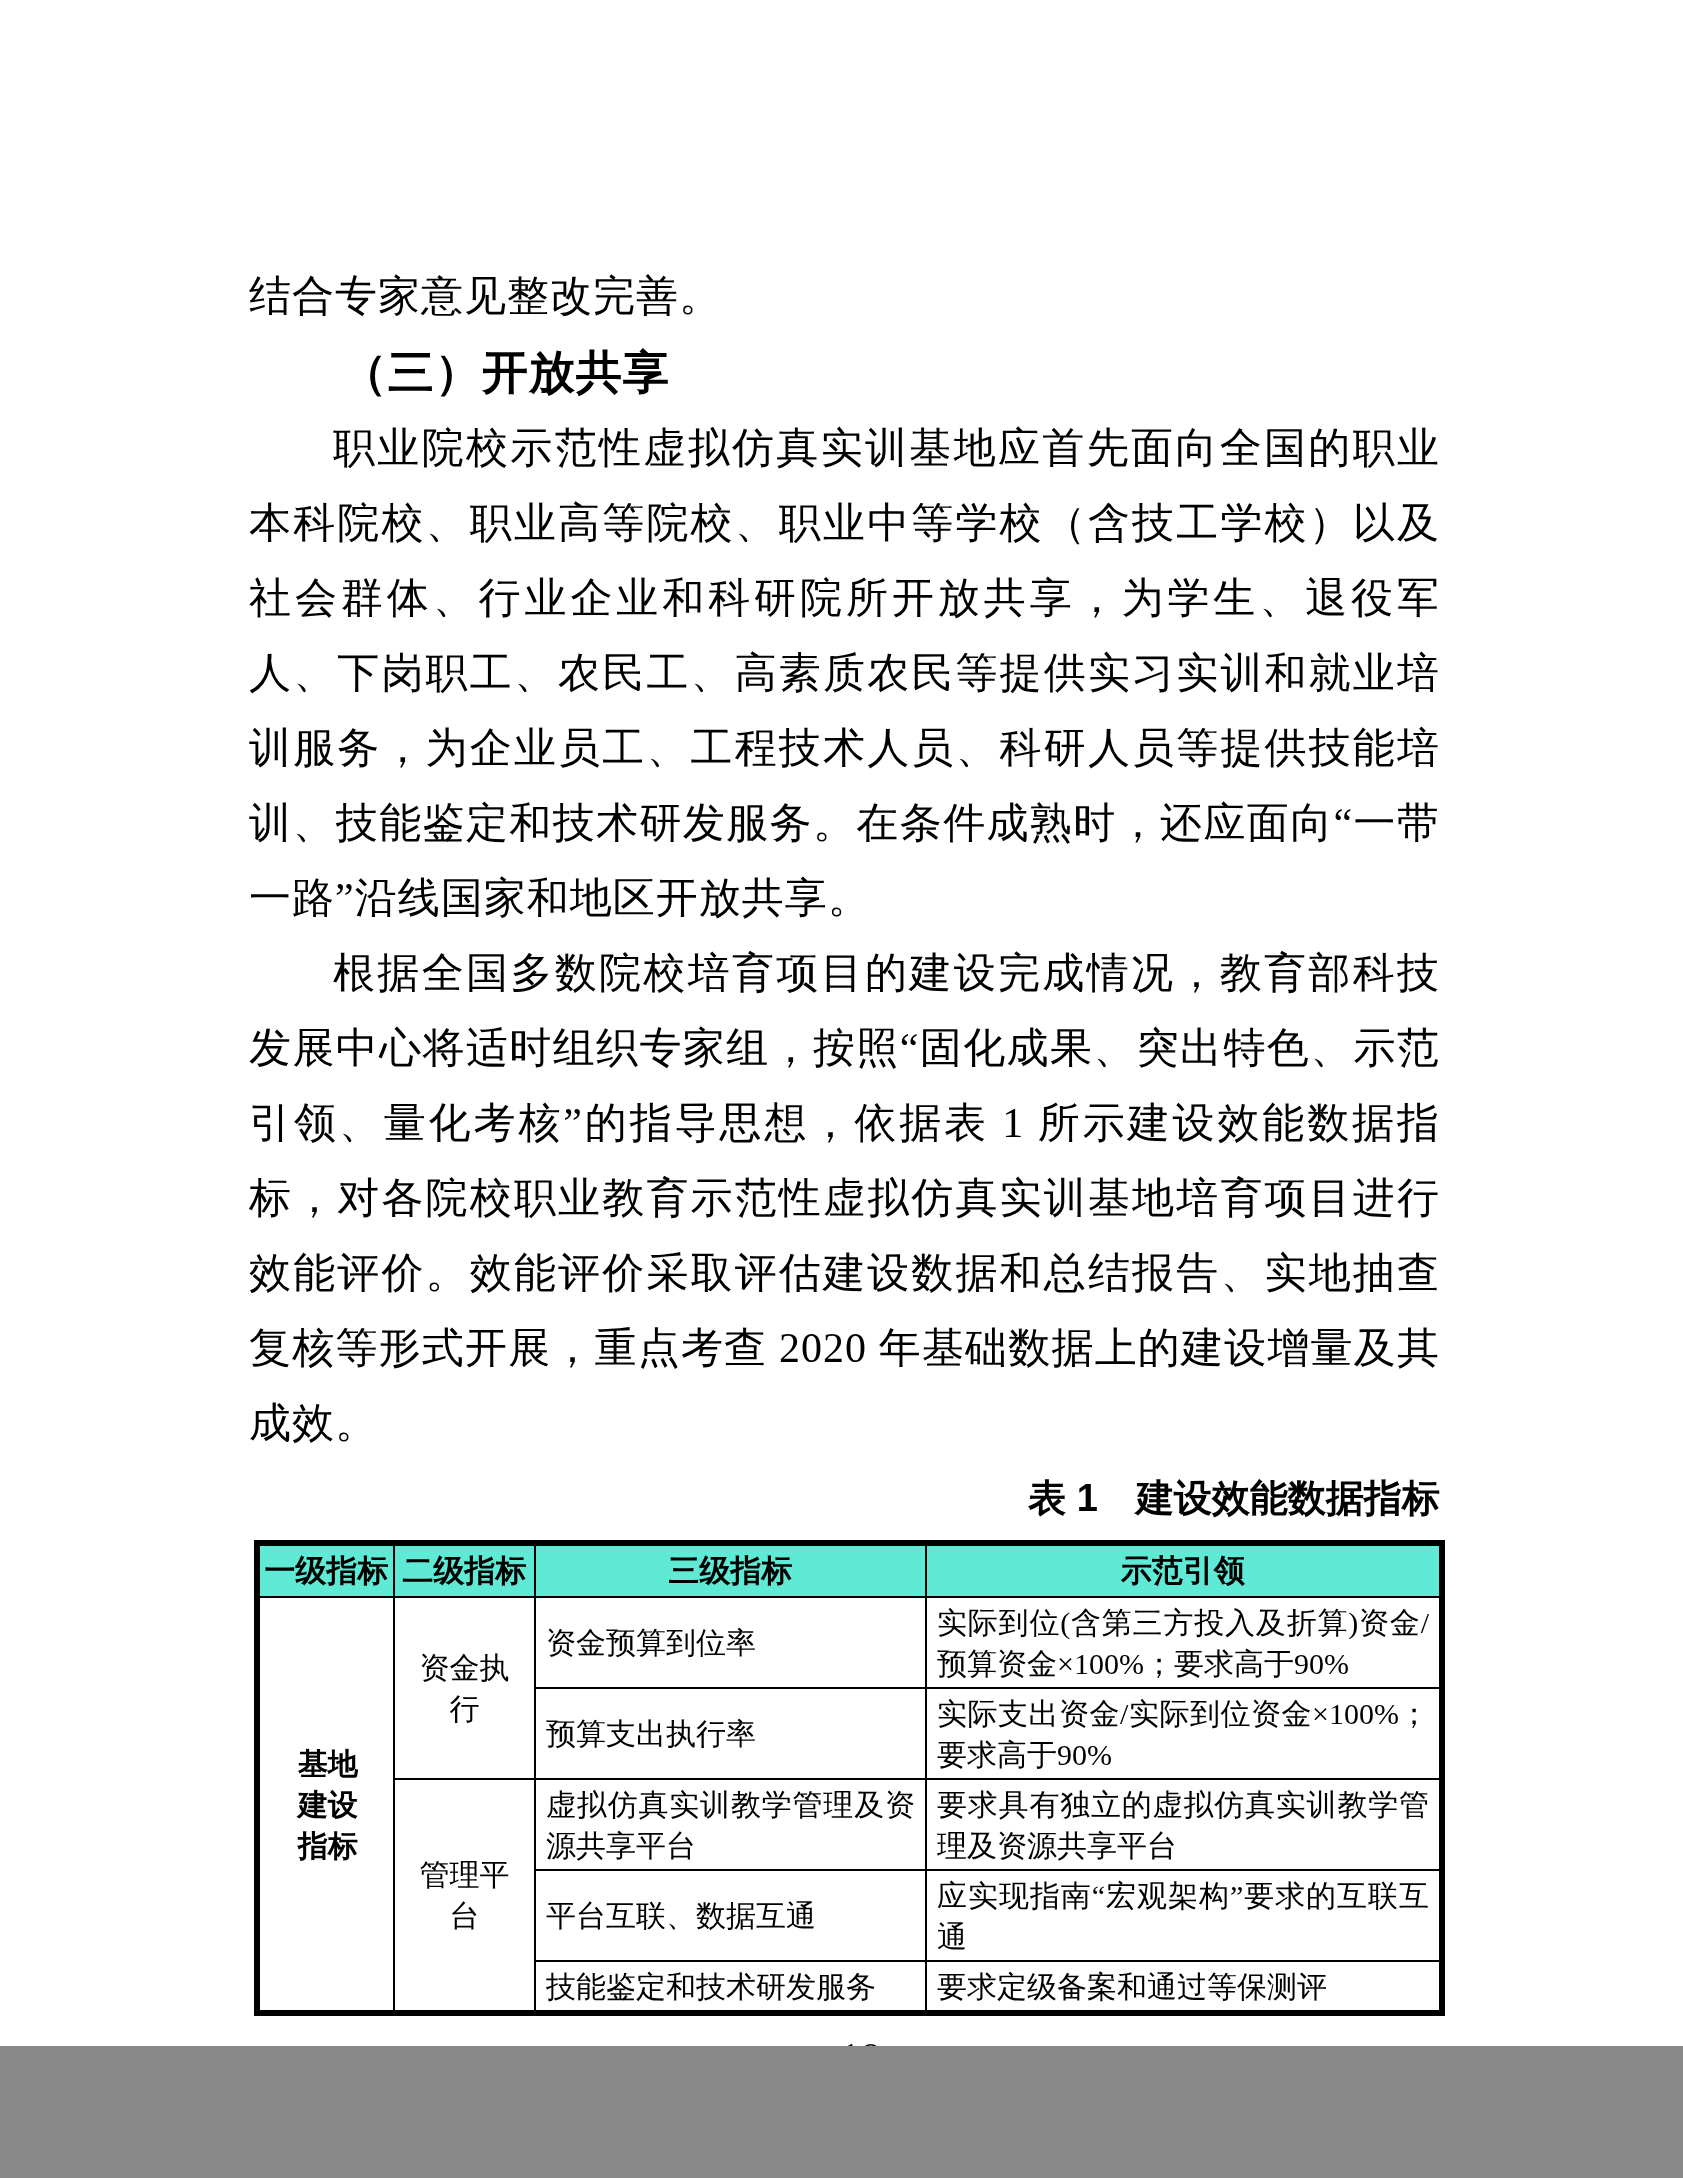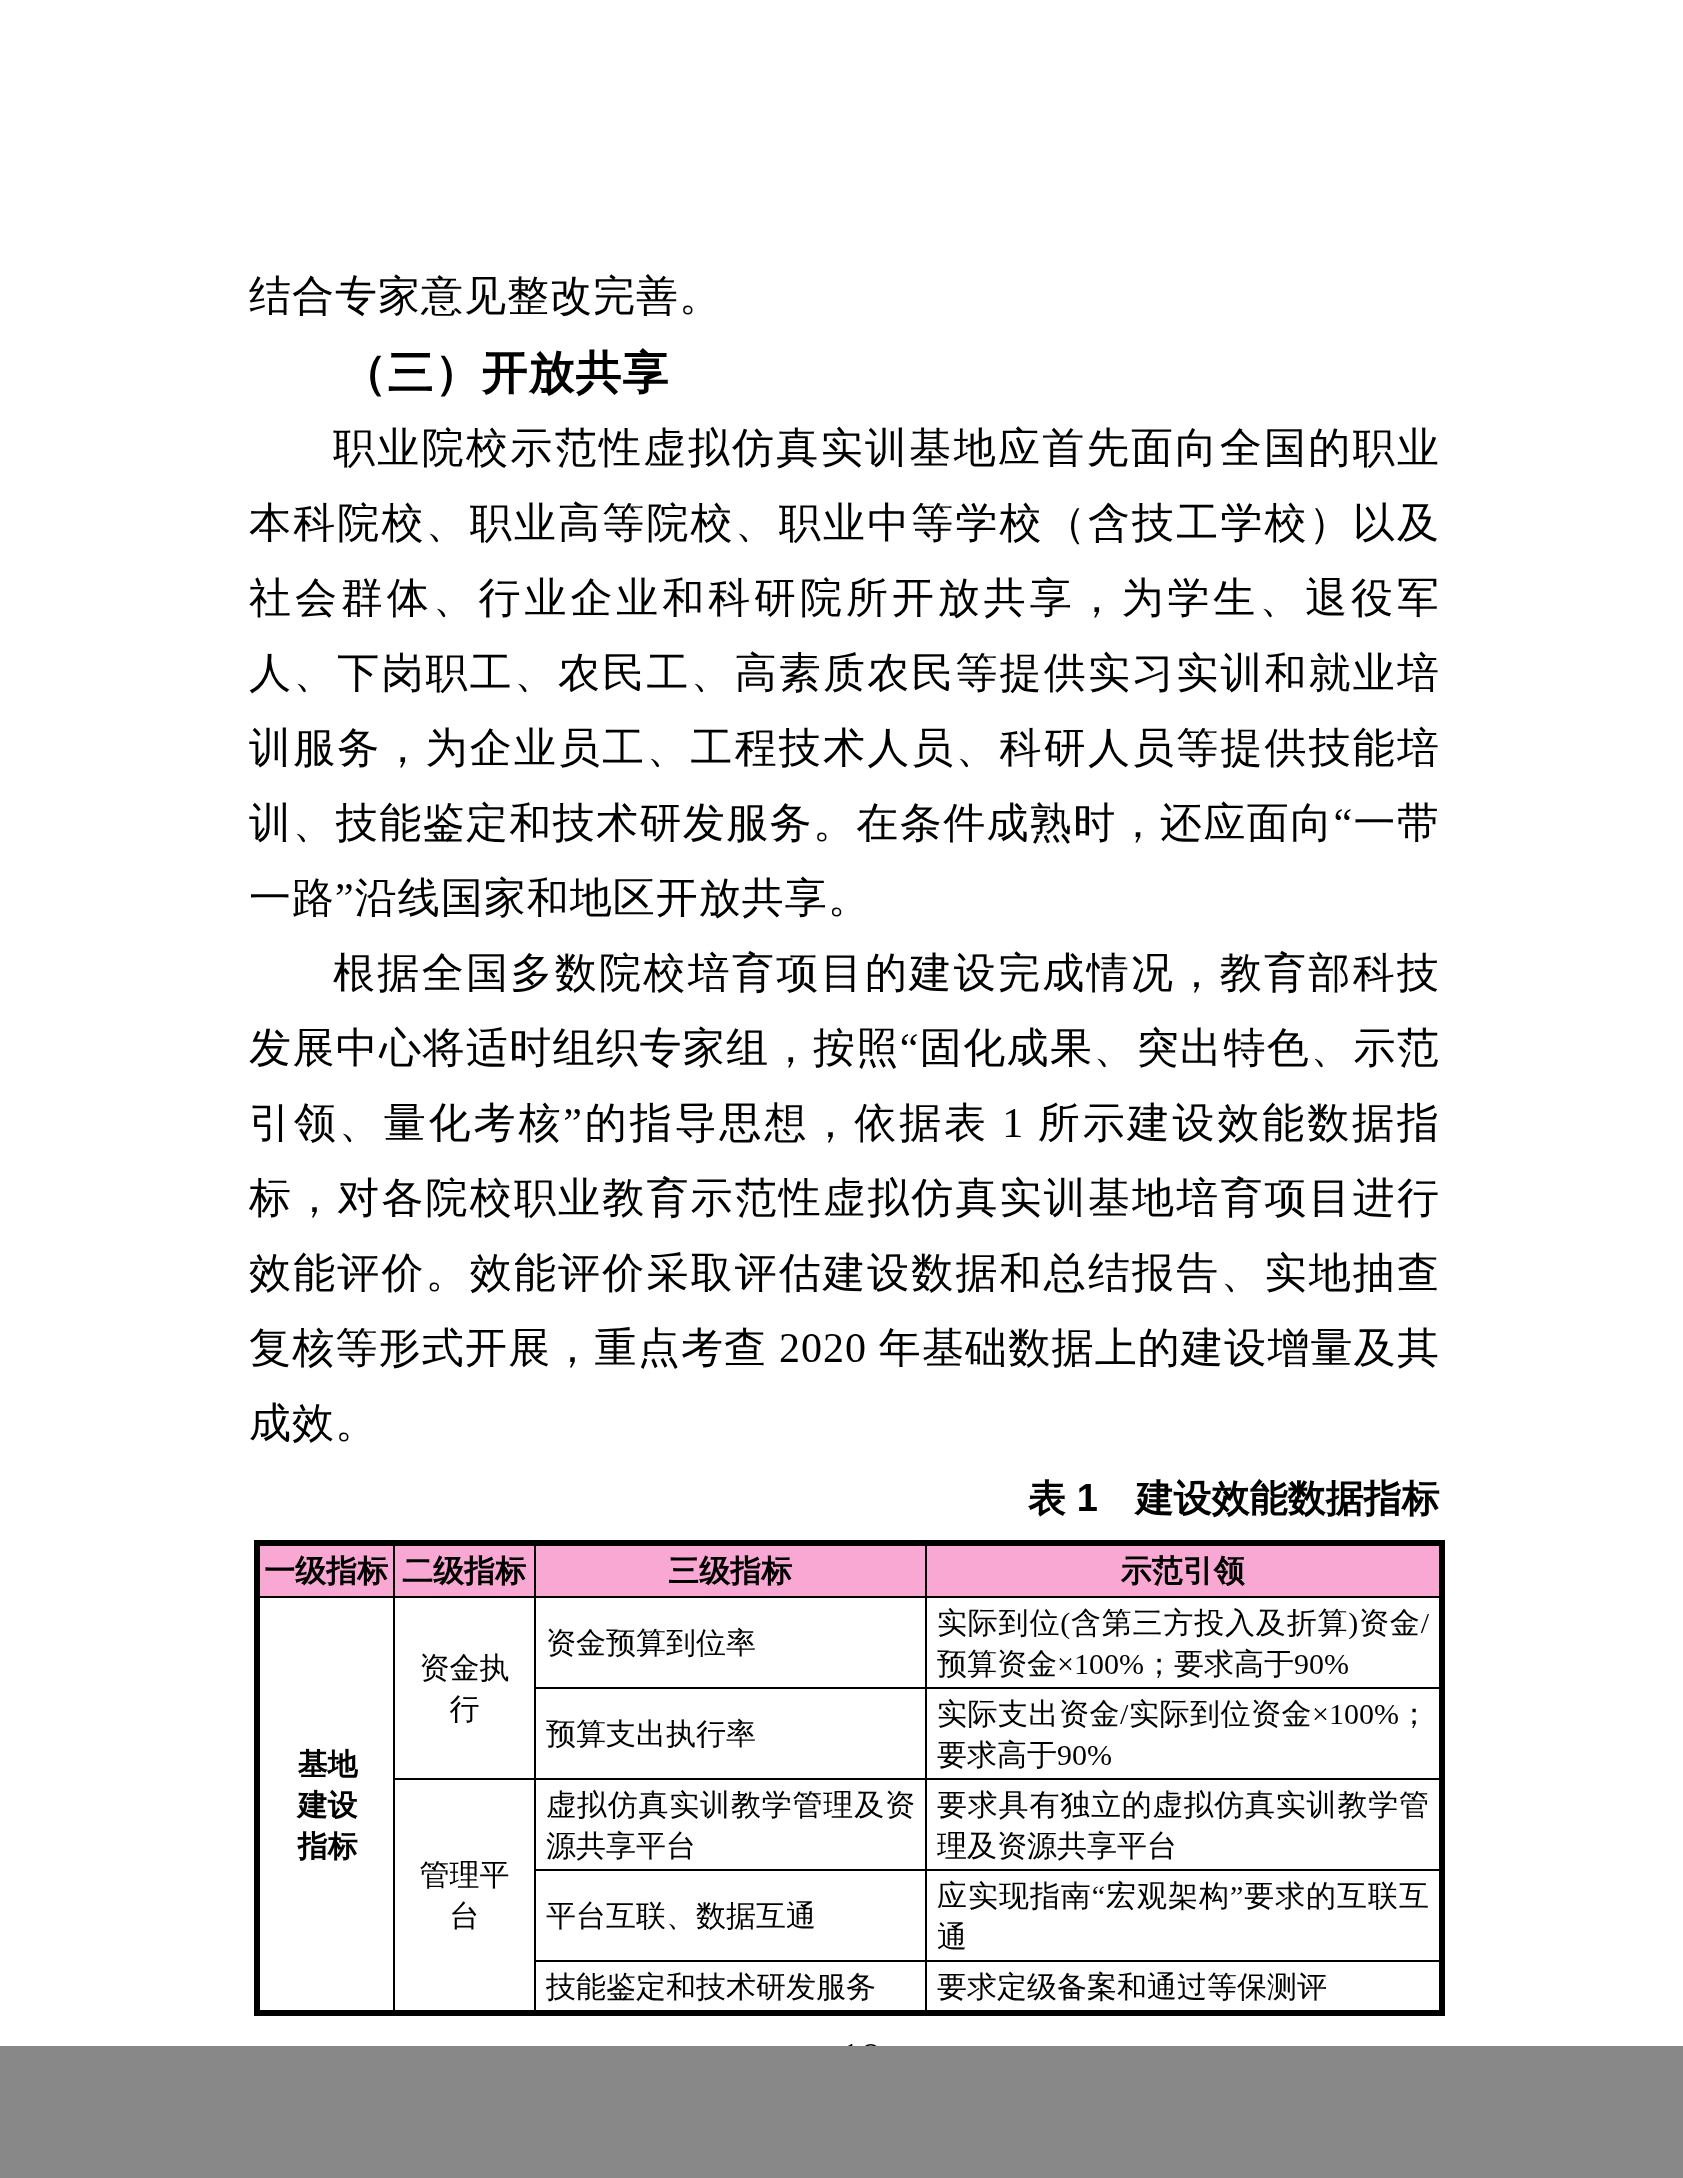--- a/index.html
+++ b/index.html
@@ -55,21 +55,21 @@
     table-layout:fixed;
     width:1184px;
     margin-left:5px;
     margin-top:10px;
     border:6px solid #000;
   }
   table.metrics th, table.metrics td {
     border:2px solid #000;
   }
   table.metrics th {
-    background:#f9a8d4;
+    background:#5eead4;
     font-family:"Liberation Sans", sans-serif;
     font-size:31px;
     font-weight:bold;
     padding:4px 2px;
     text-align:center;
   }
   table.metrics td {
     font-size:30px;
     line-height:41px;
     padding:3px 10px;

